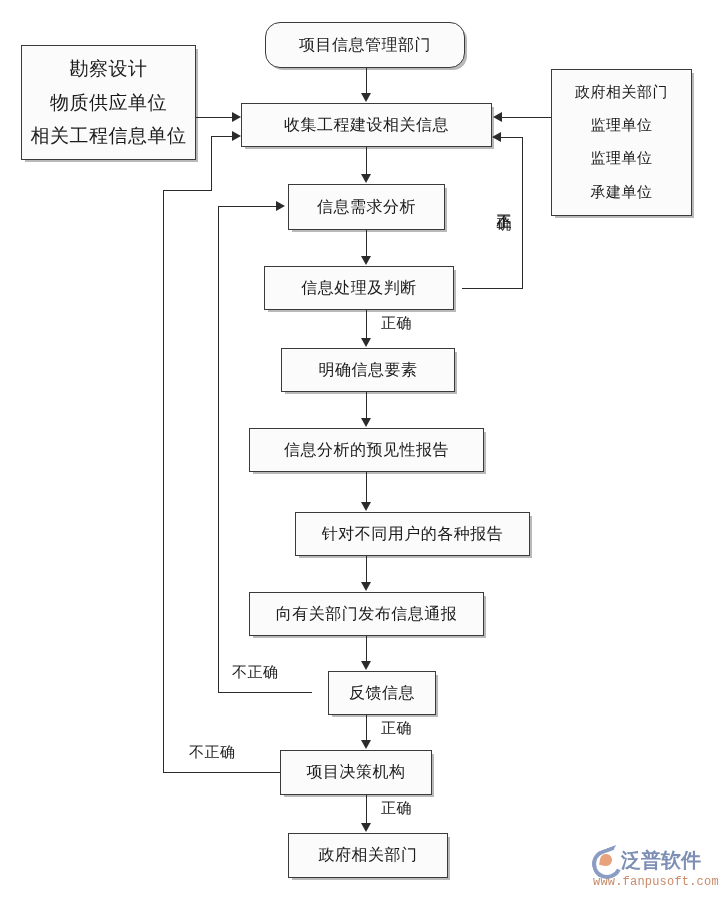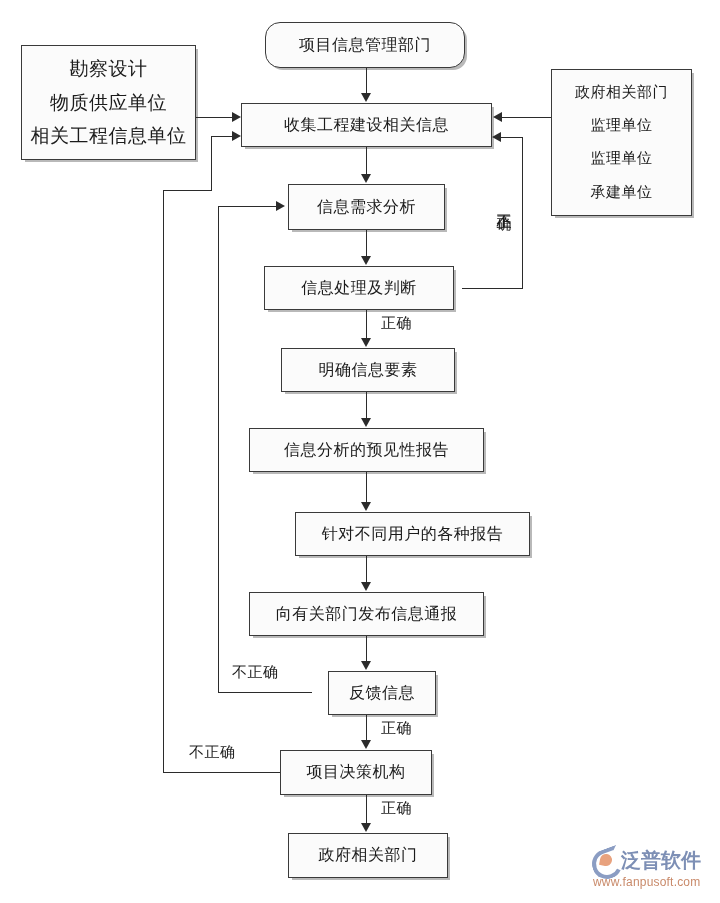--- a/index.html
+++ b/index.html
@@ -130,21 +130,21 @@
     color: #7d8fb5;
     letter-spacing: 0px;
     line-height: 1;
   }
   #logo .url {
     font-size: 12px;
     color: #c98a6a;
     letter-spacing: 0.2px;
     margin-top: 3px;
     margin-left: 1px;
-    font-family: Liberation Sans, sans-serif;
+    font-family: Liberation Mono, monospace;
   }
 </style>
 </head>
 <body>
 
 <div id="canvas">
 
   <div class="node" style="left:265px; top:22px; width:200px; height:46px;border-radius:15px;">
     <span class="line">项目信息管理部门</span>
   </div>

